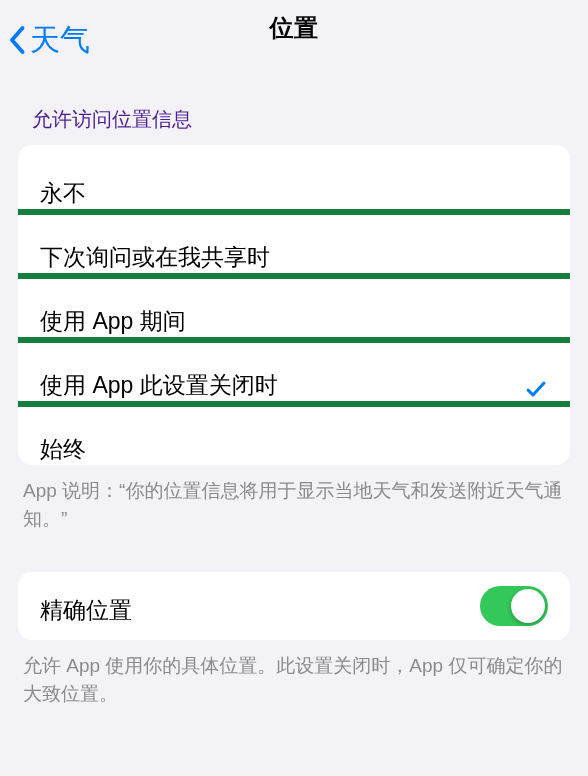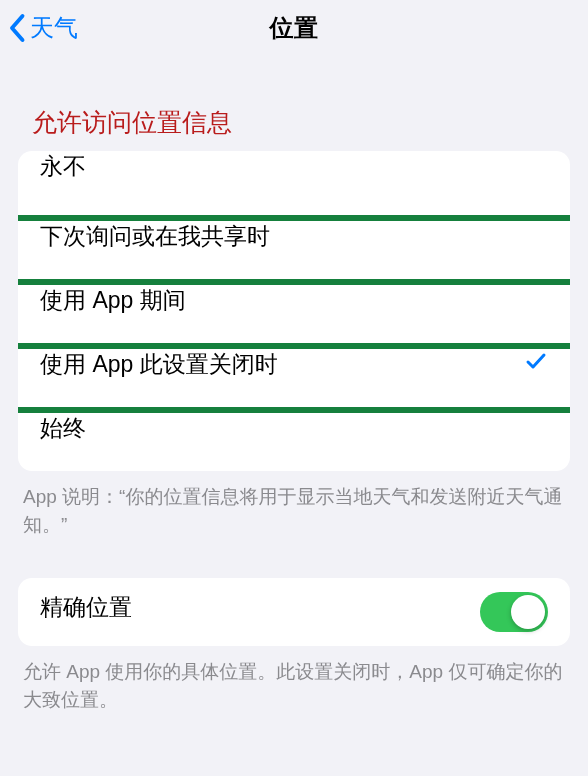--- a/index.html
+++ b/index.html
@@ -13,52 +13,52 @@
     .nav {
       height: 56px;
       position: relative;
       display: flex;
       align-items: center;
       justify-content: center;
     }
     .back {
       position: absolute;
       left: 8px;
-      top: 0;
+      top: 12px;
       height: 56px;
       display: flex;
       align-items: center;
       color: #007aff;
-      font-size: 24px;
+      font-size: 30px;
       gap: 2px;
       cursor: pointer;
     }
     .back svg { width: 20px; height: 30px; }
     .title {
       font-size: 24px;
       font-weight: 700;
       color: #000;
       letter-spacing: 0.5px;
     }
     .section-header {
       padding: 50px 32px 12px;
-      color: #b91c1c;
-      font-size: 25px;
+      color: #4c1d95;
+      font-size: 20px;
     }
     .group {
       background: #fff;
       border-radius: 14px;
       margin: 0 18px;
       overflow: hidden;
     }
     .row {
       min-height: 64px;
       padding: 0 22px;
       display: flex;
-      align-items: flex-start;
+      align-items: flex-end;
       justify-content: space-between;
       font-size: 23px;
       color: #000;
       cursor: pointer;
     }
     .row + .row { border-top: 6px solid #15803d; }
     .check { width: 24px; height: 24px; }
     .footer {
       padding: 12px 23px 0;
       color: #8a8a8e;

